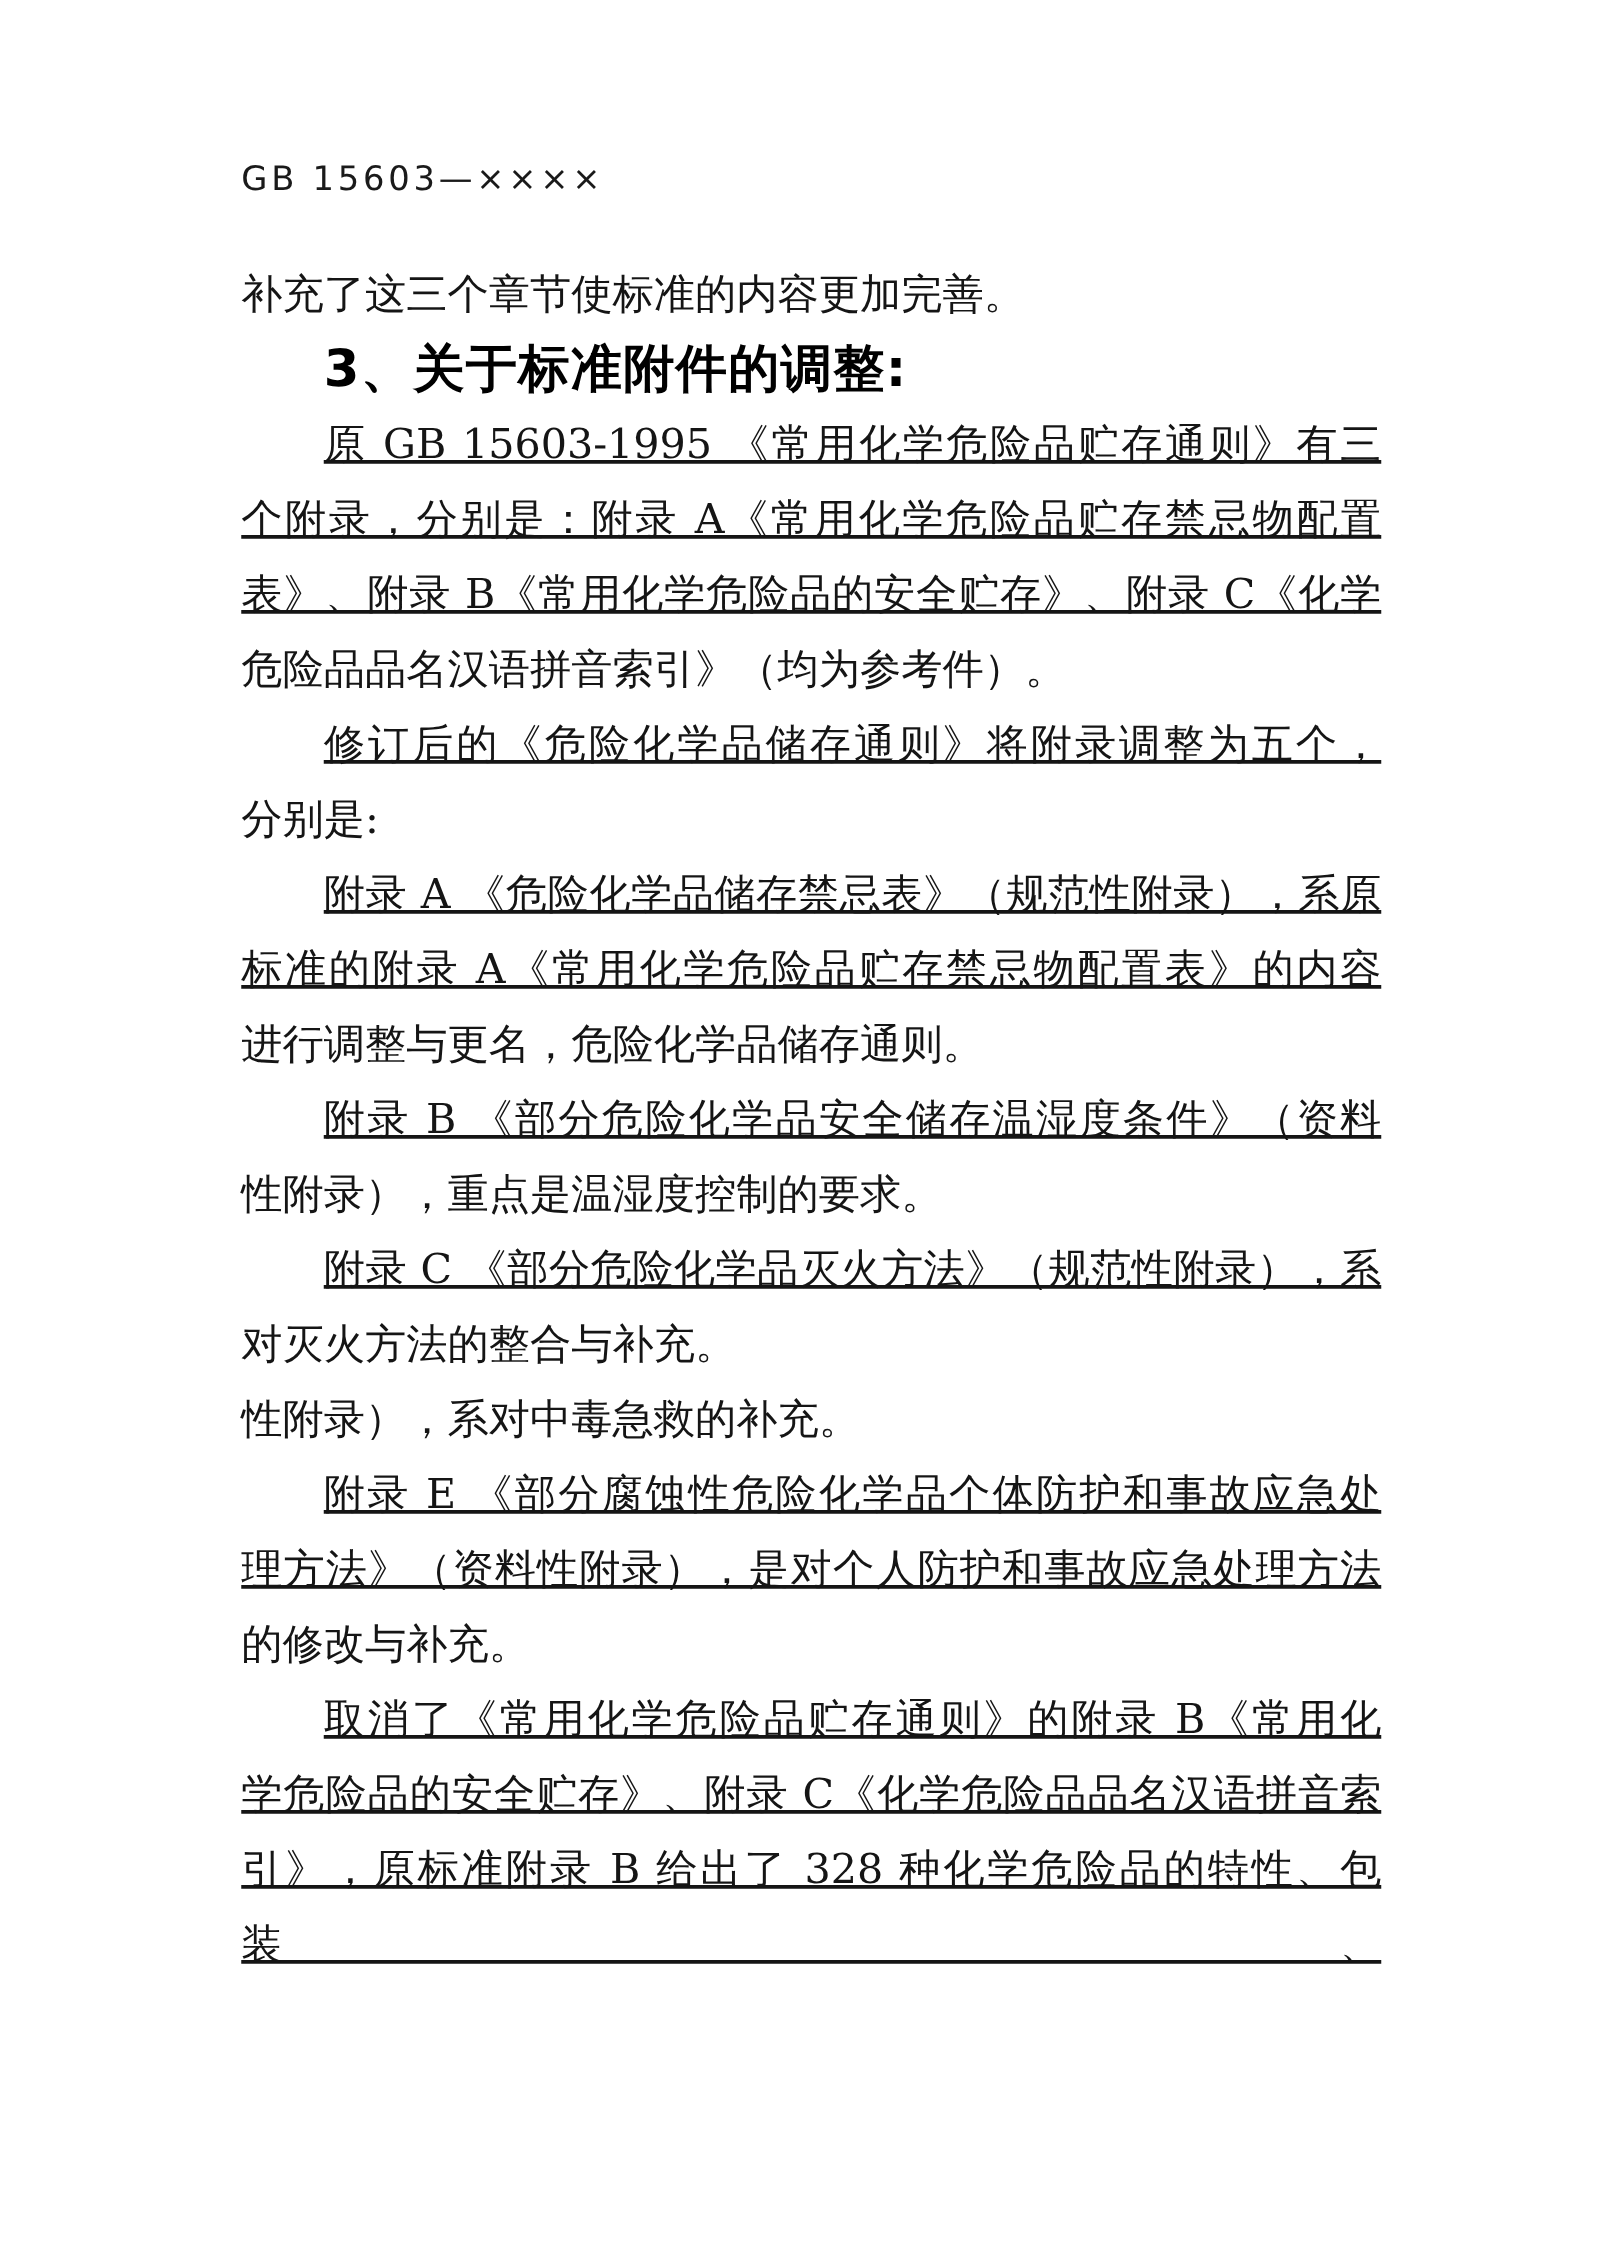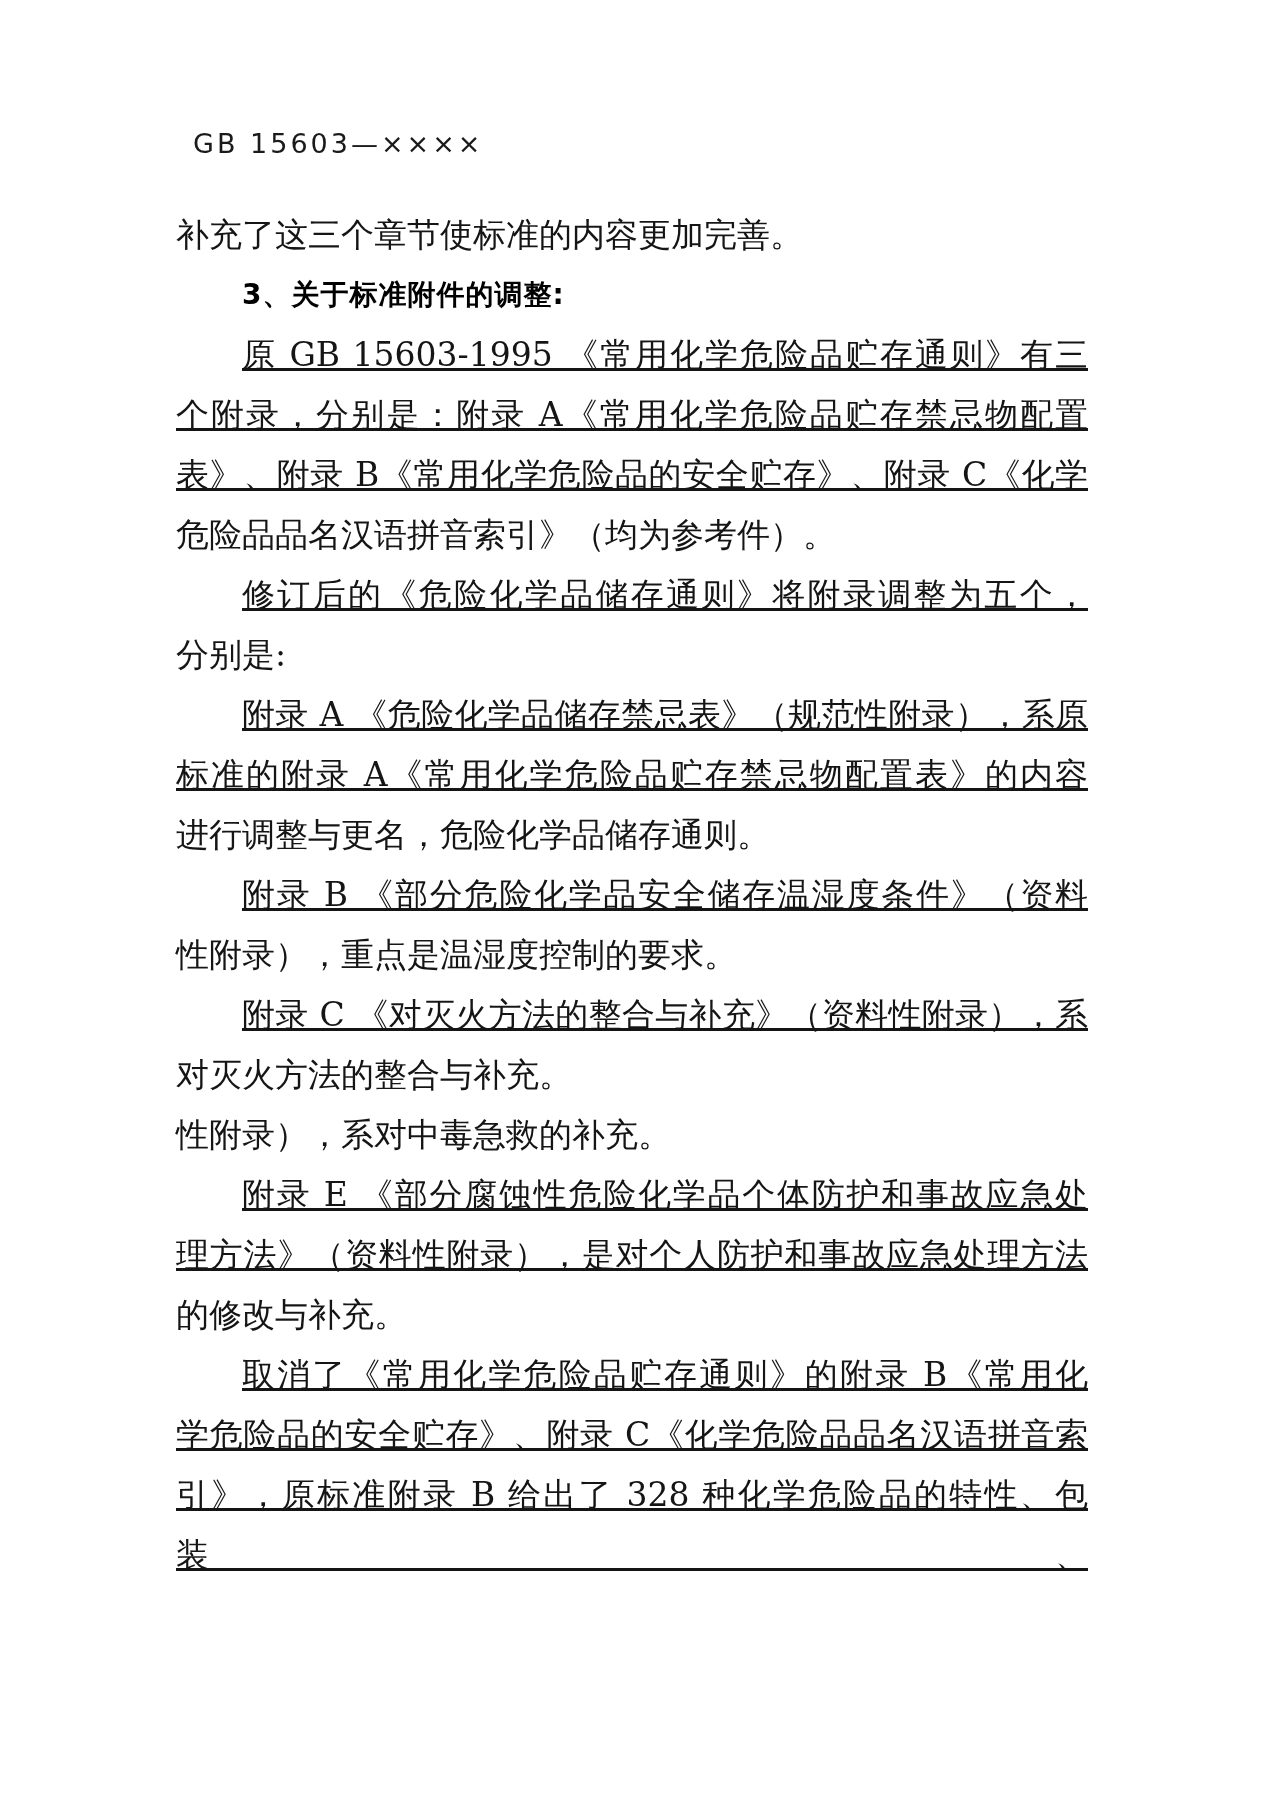--- a/index.html
+++ b/index.html
@@ -21,21 +21,21 @@
     left: 193px;
     top: 128px;
     font-family: "DejaVu Sans", sans-serif;
     font-size: 27px;
     letter-spacing: 3px;
     color: #1a1a1a;
     white-space: nowrap;
   }
   .text-block {
     position: absolute;
-    left: 176px;
+    left: 193px;
     top: 205px;
     width: 912px;
   }
   .line {
     height: 60px;
     line-height: 60px;
     font-size: 33px;
     color: #151515;
     overflow: visible;
   }
@@ -43,21 +43,21 @@
     text-align: justify;
     text-align-last: justify;
     text-decoration: underline;
   }
   .line.indent {
     text-indent: 66px;
   }
   .line.heading {
     font-family: "DejaVu Sans", sans-serif;
     font-weight: 700;
-    font-size: 28px;
+    font-size: 41px;
     color: #000000;
     letter-spacing: 1px;
   }
   .page-number {
     position: absolute;
     left: 283px;
     top: 1648px;
     font-size: 28px;
     color: #737373;
     font-family: "DejaVu Serif", serif;
@@ -99,21 +99,21 @@
       <div class="line justify">个附录，分别是：附录 A《常用化学危险品贮存禁忌物配置</div>
       <div class="line justify">表》、附录 B《常用化学危险品的安全贮存》、附录 C《化学</div>
       <div class="line">危险品品名汉语拼音索引》（均为参考件）。</div>
       <div class="line indent justify">修订后的《危险化学品储存通则》将附录调整为五个，</div>
       <div class="line">分别是:</div>
       <div class="line indent justify">附录 A 《危险化学品储存禁忌表》（规范性附录），系原</div>
       <div class="line justify">标准的附录 A《常用化学危险品贮存禁忌物配置表》的内容</div>
       <div class="line">进行调整与更名，危险化学品储存通则。</div>
       <div class="line indent justify">附录 B 《部分危险化学品安全储存温湿度条件》（资料</div>
       <div class="line">性附录），重点是温湿度控制的要求。</div>
-      <div class="line indent justify">附录 C 《对灭火方法的整合与补充》（资料性附录），系</div>
+      <div class="line indent justify">附录 C 《部分危险化学品灭火方法》（规范性附录），系</div>
       <div class="line">对灭火方法的整合与补充。</div>
       <div class="line">性附录），系对中毒急救的补充。</div>
       <div class="line indent justify">附录 E 《部分腐蚀性危险化学品个体防护和事故应急处</div>
       <div class="line justify">理方法》（资料性附录），是对个人防护和事故应急处理方法</div>
       <div class="line">的修改与补充。</div>
       <div class="line indent justify">取消了《常用化学危险品贮存通则》的附录 B《常用化</div>
       <div class="line justify">学危险品的安全贮存》、附录 C《化学危险品品名汉语拼音索</div>
       <div class="line justify">引》，原标准附录 B 给出了 328 种化学危险品的特性、包装、</div>
     </div>
 

